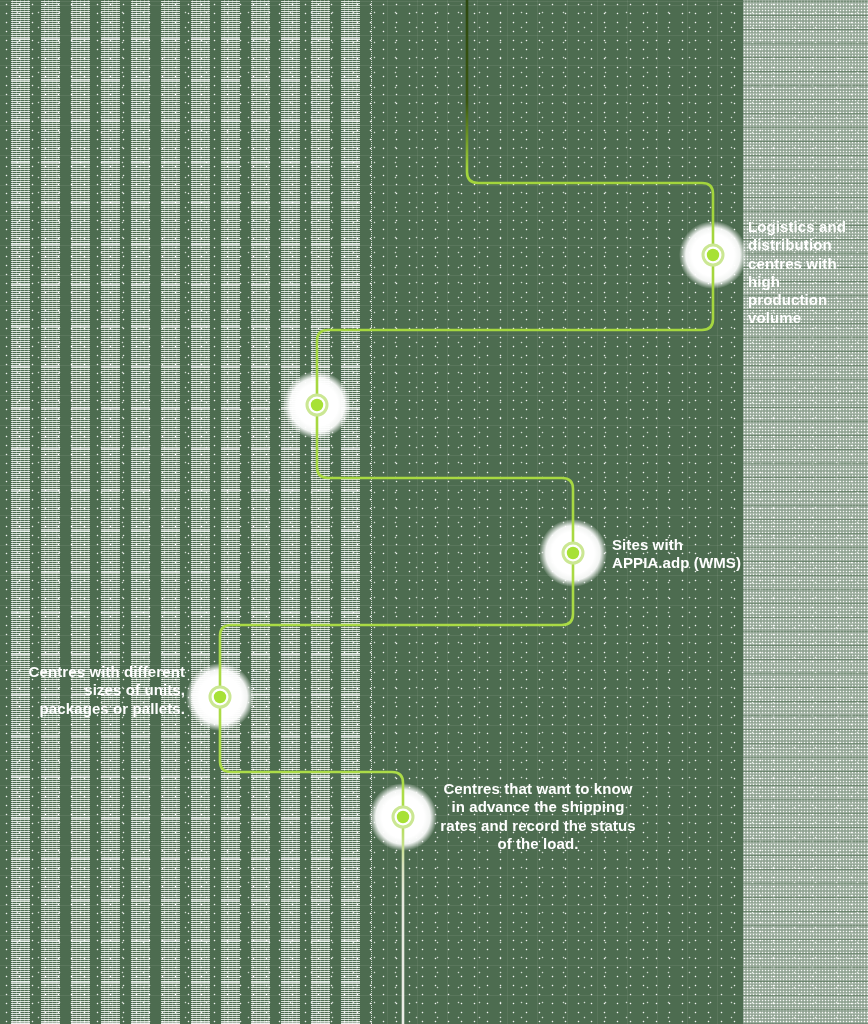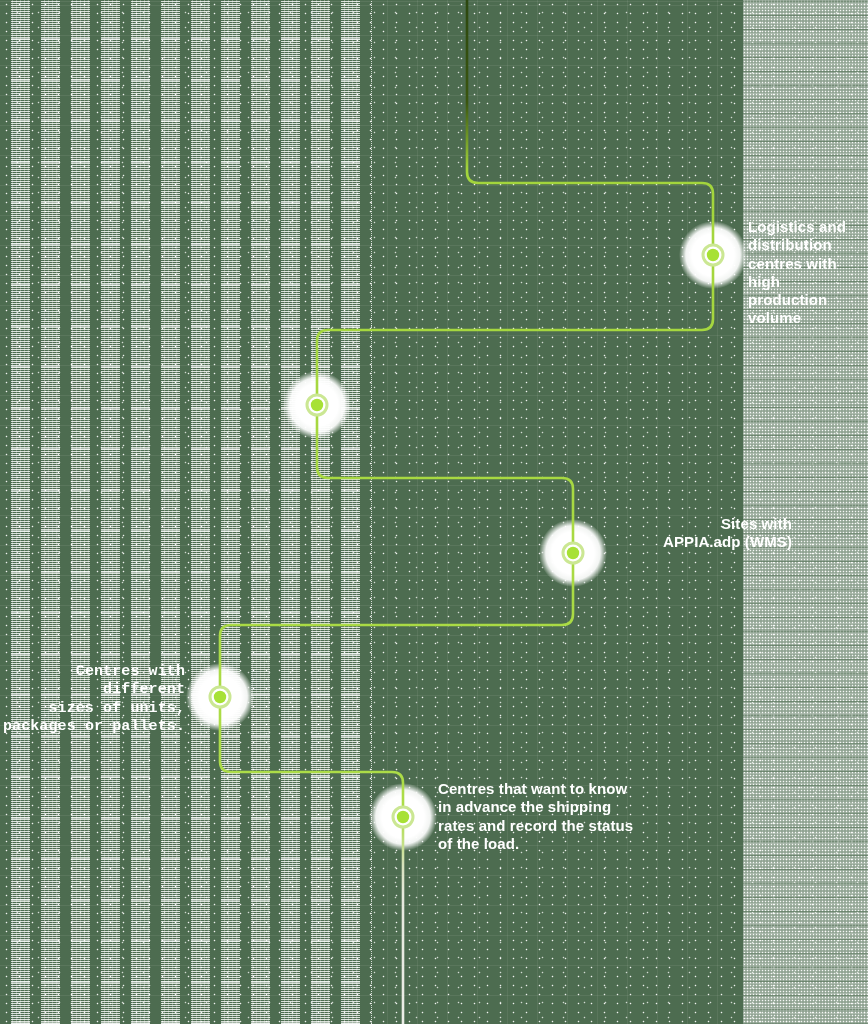--- a/index.html
+++ b/index.html
@@ -44,23 +44,23 @@
   svg.flow{position:absolute;left:0;top:0;z-index:2;}
   .label{
     position:absolute;z-index:3;
     color:#ffffff;
     font-size:15px;line-height:18.3px;font-weight:700;
     white-space:pre-line;
     letter-spacing:0.1px;
   }
   .label-0{left:748px;top:218px;width:125px;text-align:left;}
   .label-1{right:585px;top:367px;width:240px;text-align:right;}
-  .label-2{left:612px;top:515px;width:180px;text-align:right;}
-  .label-3{right:683px;top:663px;width:185px;text-align:right;font-family:Liberation Mono, monospace;}
-  .label-4{left:438px;top:780px;width:200px;text-align:left;}
+  .label-2{left:612px;top:536px;width:180px;text-align:left;}
+  .label-3{right:683px;top:663px;width:185px;text-align:right;}
+  .label-4{left:438px;top:780px;width:200px;text-align:center;}
 </style>
 </head>
 <body>
 
 <div id="canvas">
 
   <div class="stripes"></div>
   <div class="band"></div>
 
   <svg class="flow" width="868" height="1024" viewBox="0 0 868 1024">

